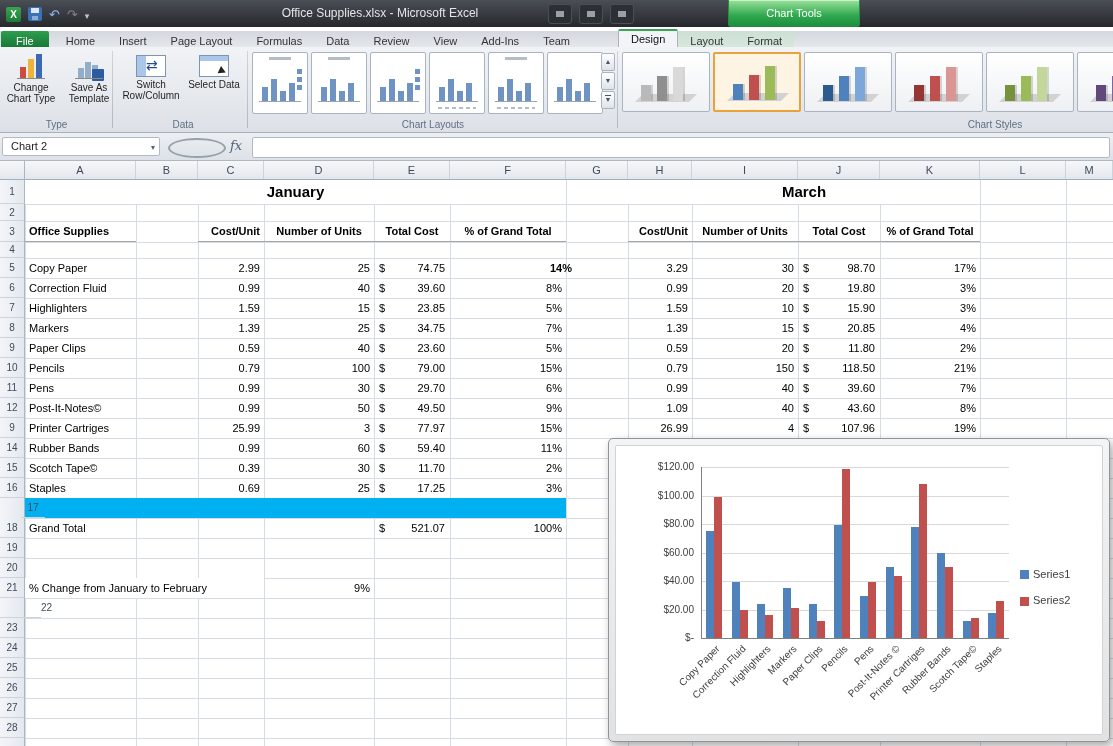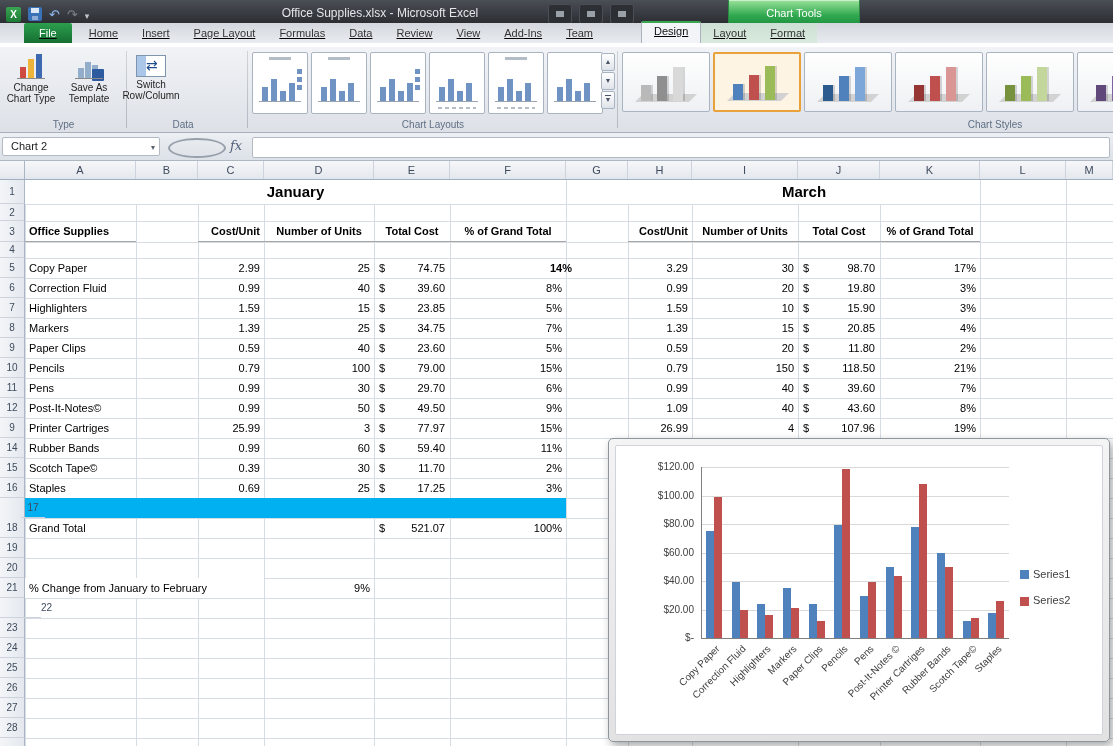--- a/index.html
+++ b/index.html
@@ -20,33 +20,33 @@
   .qcaret::before{content:"▾";color:#c2c6cc;font-size:9px;}
   .tb-title{position:absolute;left:240px;width:280px;top:0;height:27px;line-height:27px;
     color:#e3e5e8;font-size:12px;text-align:center;white-space:nowrap;}
   .tb-mid{position:absolute;left:548px;top:4px;display:flex;gap:7px;}
   .tbbtn{width:22px;height:18px;background:#2c2f34;border:1px solid #4a4e55;border-radius:3px;position:relative;}
   .tbbtn::before{content:"";position:absolute;left:7px;top:6px;width:8px;height:6px;background:#9aa0a8;}
   .charttools{position:absolute;left:728px;top:0;width:130px;height:26px;text-align:center;
     background:linear-gradient(#9ae29a,#2fa84f 60%,#1d8f3d);color:#fff;font-size:11px;line-height:26px;
     border:1px solid #2a8a43;border-top:none;border-radius:0 0 3px 3px;box-shadow:inset 0 1px 0 rgba(255,255,255,.5);}
   
-  .tabrow{position:absolute;top:23px;left:0;right:0;height:20px;
-    background:linear-gradient(#d4d8de,#e8ebef);display:flex;align-items:flex-end;padding-left:24px;box-sizing:border-box;text-decoration:underline;}
+  .tabrow{position:absolute;top:31px;left:0;right:0;height:20px;
+    background:linear-gradient(#d4d8de,#e8ebef);display:flex;align-items:flex-end;padding-left:1px;box-sizing:border-box;}
   .rtab{height:20px;line-height:20px;padding:0 12px;font-size:11px;color:#333;white-space:nowrap;cursor:default;}
   .rtab.file{background:linear-gradient(#2c9e4e,#156f31);color:#fff;padding:0 15px;margin-right:5px;border-radius:2px 2px 0 0;}
   .rtab.ctx{background:rgba(198,232,200,.45);margin-top:0;}
   .rtab.ctx:first-of-type{margin-left:8px;}
   .rtab.active{background:#f2f4f7;border:1px solid #a9b2bd;border-bottom:none;border-top:2px solid #3aa553;
     line-height:16px;color:#111;border-radius:2px 2px 0 0;margin-left:36px;}
   
   .ribbon{position:absolute;top:47px;left:0;right:0;height:86px;
     background:linear-gradient(#f1f3f6,#dde1e7);border-bottom:1px solid #a8b0ba;box-sizing:border-box;}
   .group{position:absolute;top:0;height:85px;}
-  .g-type{left:0;width:127px;}
+  .g-type{left:0;width:113px;}
   .g-data{left:118px;width:130px;}
   .g-layouts{left:248px;width:370px;}
   .g-styles{left:618px;right:0;overflow:hidden;}
   .gdiv{position:absolute;right:0;top:4px;bottom:4px;width:1px;background:linear-gradient(#cfd4da,#b2b8c1);}
   .glabel{position:absolute;bottom:2px;left:0;width:100%;text-align:center;font-size:10px;color:#5f6e84;}
   .g-styles .glabel{left:277px;width:200px;}
   .bigbtn{position:absolute;top:2px;width:58px;height:68px;text-align:center;border-radius:3px;}
   .p1{left:2px;}.p2{left:60px;}
   .g-data .p1{left:2px;width:62px;}.g-data .p2{left:66px;width:60px;}
   .blabel{display:block;font-size:10px;color:#1f1f1f;line-height:11px;margin-top:2px;white-space:normal;}
@@ -192,20 +192,24 @@
       </div>
       <div class="glabel">Type</div>
       <div class="gdiv"></div>
     </div>
 
     <div class="group g-data">
       <div class="bigbtn p1">
         <span class="icon icon-src"></span>
         <span class="blabel">Switch Row/Column</span>
       </div>
+      <div class="bigbtn p2">
+        <span class="icon icon-sd"></span>
+        <span class="blabel">Select Data</span>
+      </div>
       <div class="glabel">Data</div>
       <div class="gdiv"></div>
     </div>
 
     <div class="group g-layouts">
       <div class="thumbrow">
           <div class="lthumb">
             <i class="mt"></i>
             <i class="mb" style="height: 14px; left: 9px;"></i>
             <i class="mb" style="height: 22px; left: 18px;"></i>

